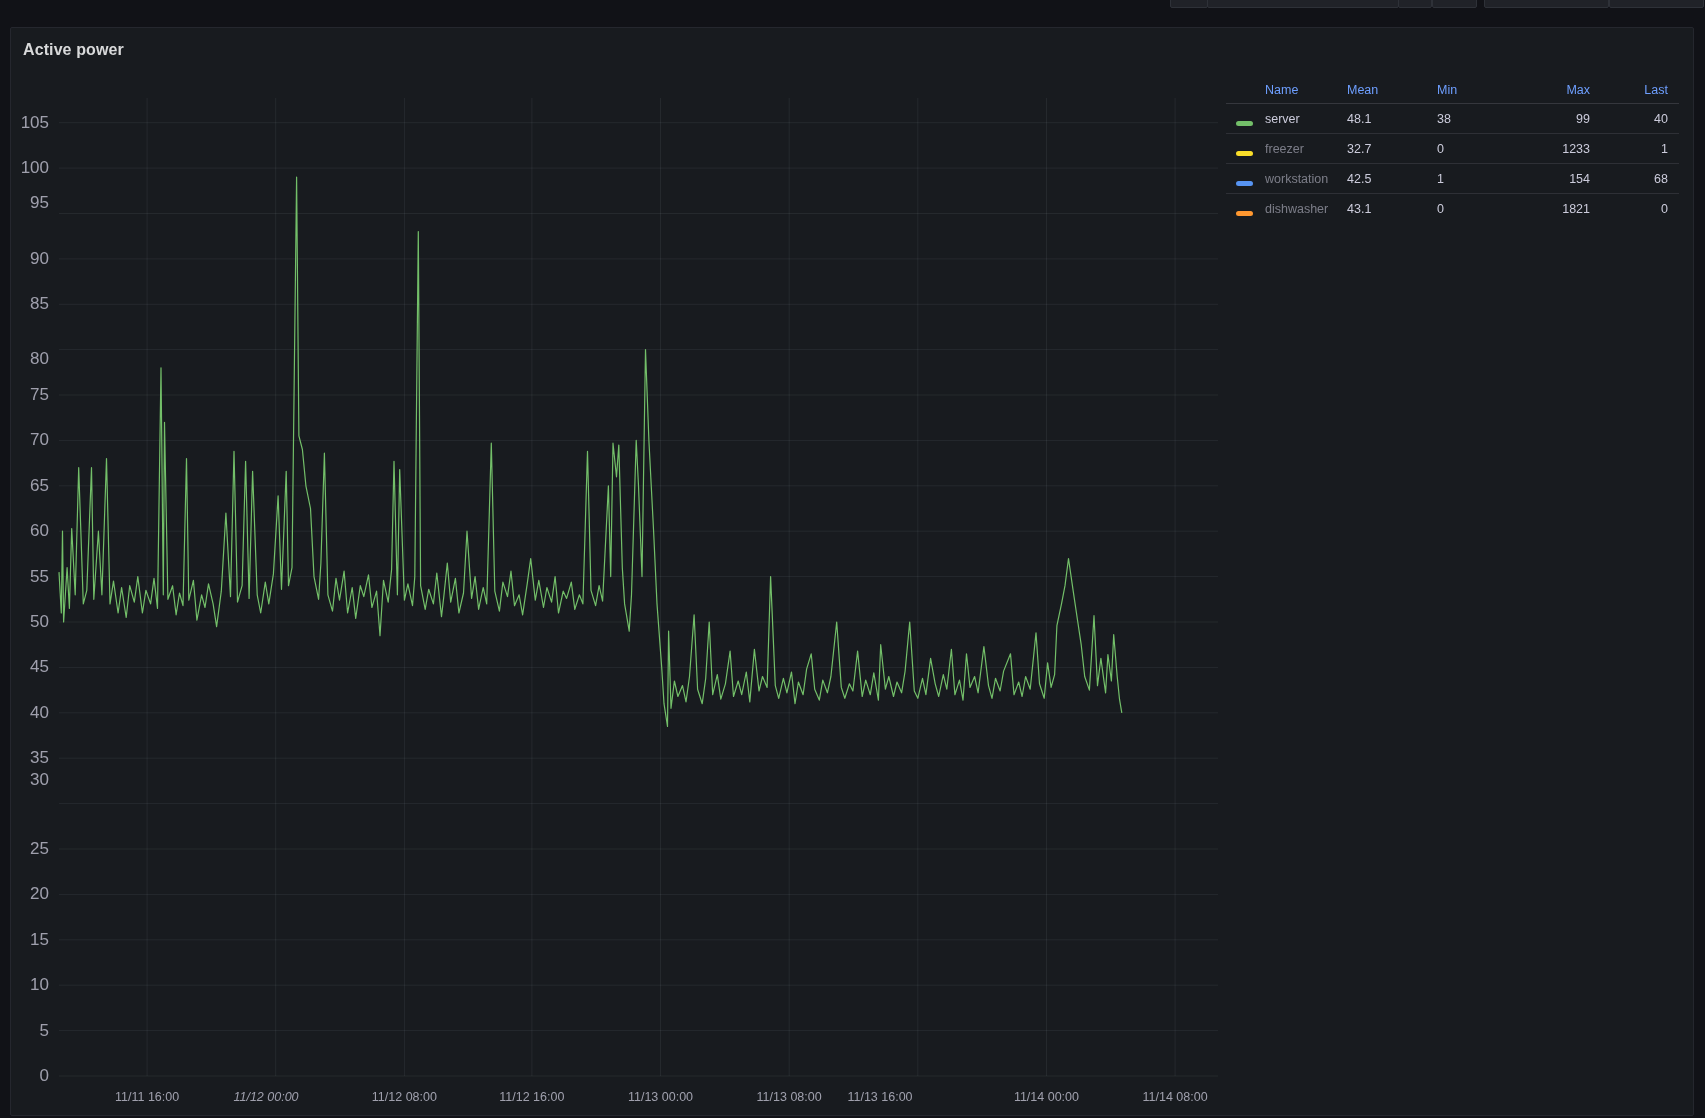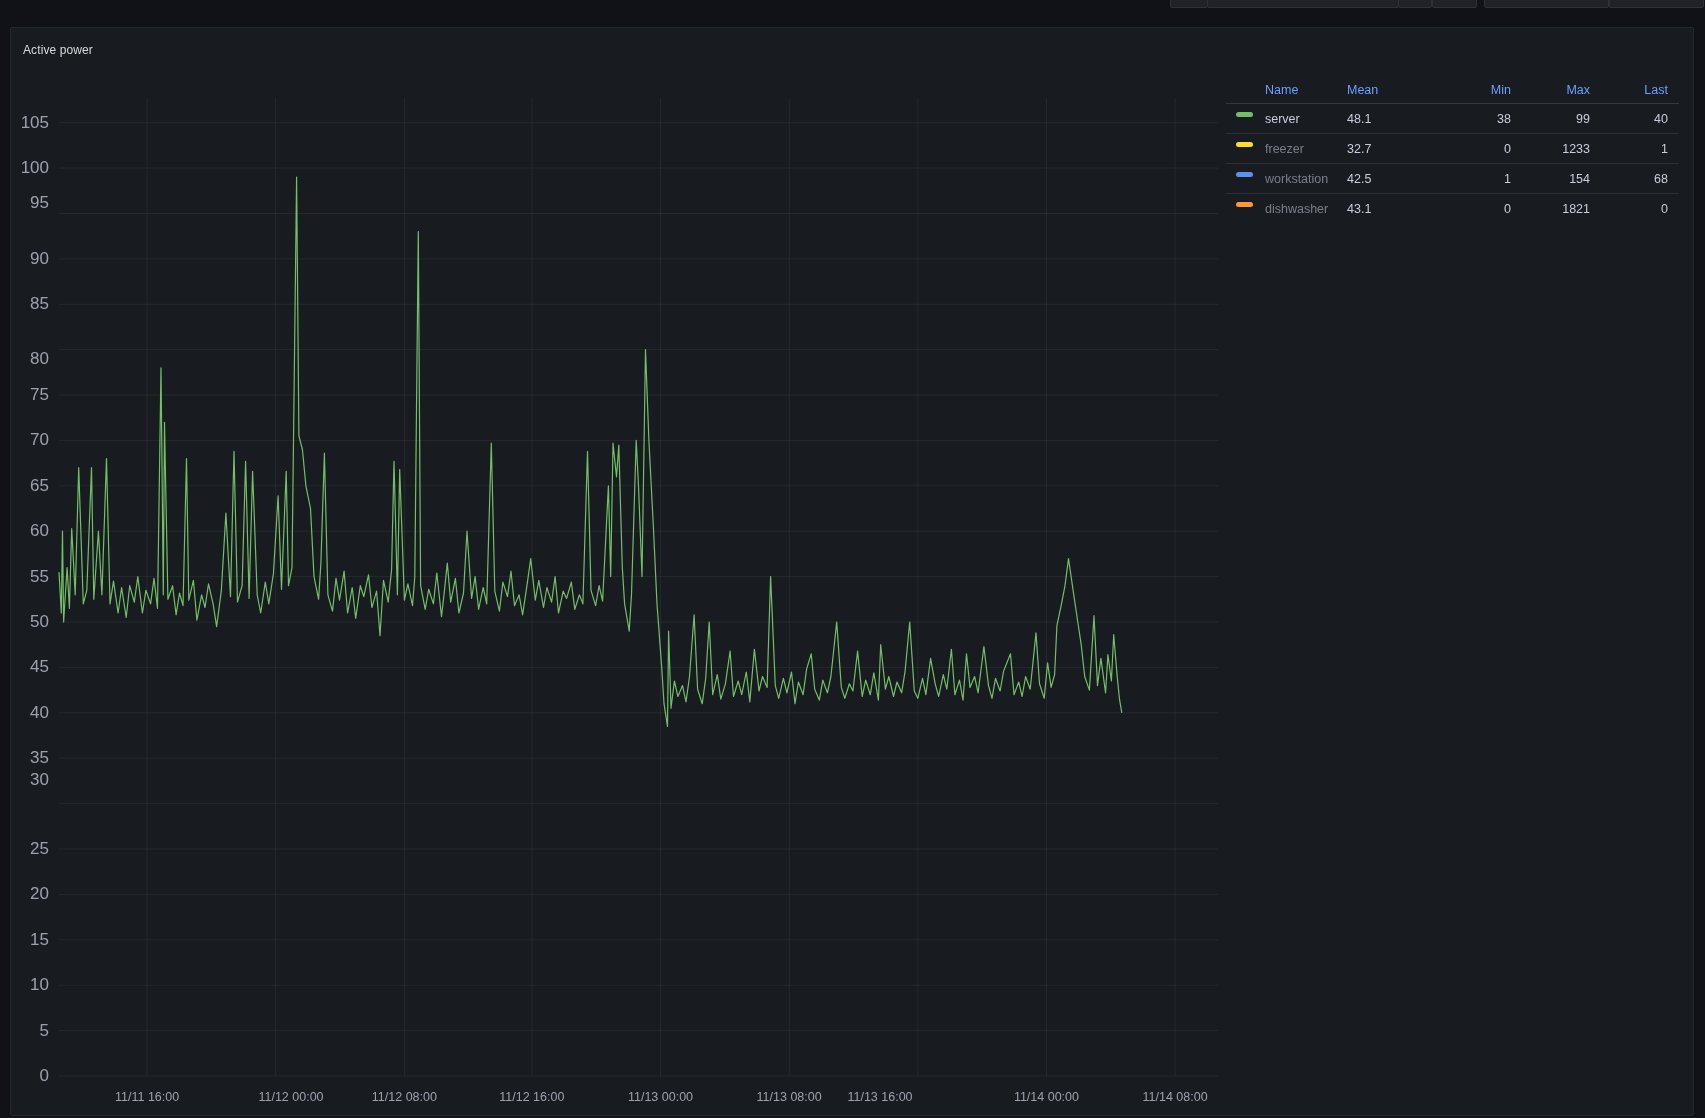--- a/index.html
+++ b/index.html
@@ -8,40 +8,40 @@
     font-family:"Liberation Sans","DejaVu Sans",sans-serif;
     -webkit-font-smoothing:antialiased;
   }
   
   .topbtn{position:absolute;top:-3px;height:9px;background:#202228;
     border:1px solid #2e3138;border-radius:0 0 2px 2px;}
   
   .panel{position:absolute;left:10px;top:27px;width:1684px;height:1089px;
     background:#181b1f;border:1px solid #25272e;border-radius:2px;box-sizing:border-box;}
   .panel-title{position:absolute;left:12px;top:6px;height:32px;line-height:32px;
-    font-size:12px;font-weight:400;color:#d8d9da;letter-spacing:.1px;}
+    font-size:16px;font-weight:700;color:#d8d9da;letter-spacing:.1px;}
   
   .chart-svg{position:absolute;left:-10px;top:-27px;width:1705px;height:1118px;pointer-events:none;}
   
   .ylabel{position:absolute;width:44px;text-align:right;font-size:17px;
     color:rgba(204,204,220,.75);line-height:16px;}
   .xlabel{position:absolute;width:90px;text-align:center;font-size:12.5px;
     color:rgba(204,204,220,.75);line-height:16px;}
   
   .legend{position:absolute;left:1215px;top:49px;width:453px;font-size:12.5px;}
   .lrow{display:flex;align-items:center;height:30px;padding-right:11px;box-sizing:border-box;
     border-bottom:1px solid rgba(204,204,220,.12);}
   .lrow:last-child{border-bottom:none;}
   .lhead{height:27px;font-weight:500;border-bottom:1px solid rgba(204,204,220,.16);}
   .lhead .cell{color:#6e9fff;}
   .cell{white-space:nowrap;}
-  .c-name{flex:1;display:flex;align-items:flex-start;padding-left:10px;min-width:0;}
+  .c-name{flex:1;display:flex;align-items:flex-end;padding-left:10px;min-width:0;}
   .c-name .pad{width:29px;flex:0 0 29px;}
   .c-mean{width:90px;}
-  .c-min{width:74px;text-align:right;}
+  .c-min{width:74px;}
   .c-max{width:79px;text-align:right;}
   .c-last{width:78px;text-align:right;}
   .swatch{width:17px;height:5px;border-radius:3px;margin-right:12px;flex:0 0 17px;}
   .sname{color:#ccccdc;overflow:hidden;text-overflow:ellipsis;}
   .sname.dim{color:rgba(204,204,220,.55);}
   .val{color:#ccccdc;}
 </style>
 </head>
 <body>
 
@@ -109,21 +109,21 @@
       <div class="ylabel" style="left: -6px; top: 359.045px;">75</div>
       <div class="ylabel" style="left: -6px; top: 323px;">80</div>
       <div class="ylabel" style="left: -6px; top: 268.251px;">85</div>
       <div class="ylabel" style="left: -6px; top: 222.854px;">90</div>
       <div class="ylabel" style="left: -6px; top: 167px;">95</div>
       <div class="ylabel" style="left: -6px; top: 132.06px;">100</div>
       <div class="ylabel" style="left: -6px; top: 86.663px;">105</div>
     </div>
   <div id="x-axis">
       <div class="xlabel" style="left: 91.084px; top: 1061px;">11/11 16:00</div>
-      <div class="xlabel" style="left: 235px; top: 1061px;">11/12 00:00</div>
+      <div class="xlabel" style="left: 210px; top: 1061px; font-style: italic;">11/12 00:00</div>
       <div class="xlabel" style="left: 348.382px; top: 1061px;">11/12 08:00</div>
       <div class="xlabel" style="left: 475.872px; top: 1061px;">11/12 16:00</div>
       <div class="xlabel" style="left: 604.521px; top: 1061px;">11/13 00:00</div>
       <div class="xlabel" style="left: 733.17px; top: 1061px;">11/13 08:00</div>
       <div class="xlabel" style="left: 824px; top: 1061px;">11/13 16:00</div>
       <div class="xlabel" style="left: 990.468px; top: 1061px;">11/14 00:00</div>
       <div class="xlabel" style="left: 1119.12px; top: 1061px;">11/14 08:00</div>
     </div>
 
   <div class="legend">

